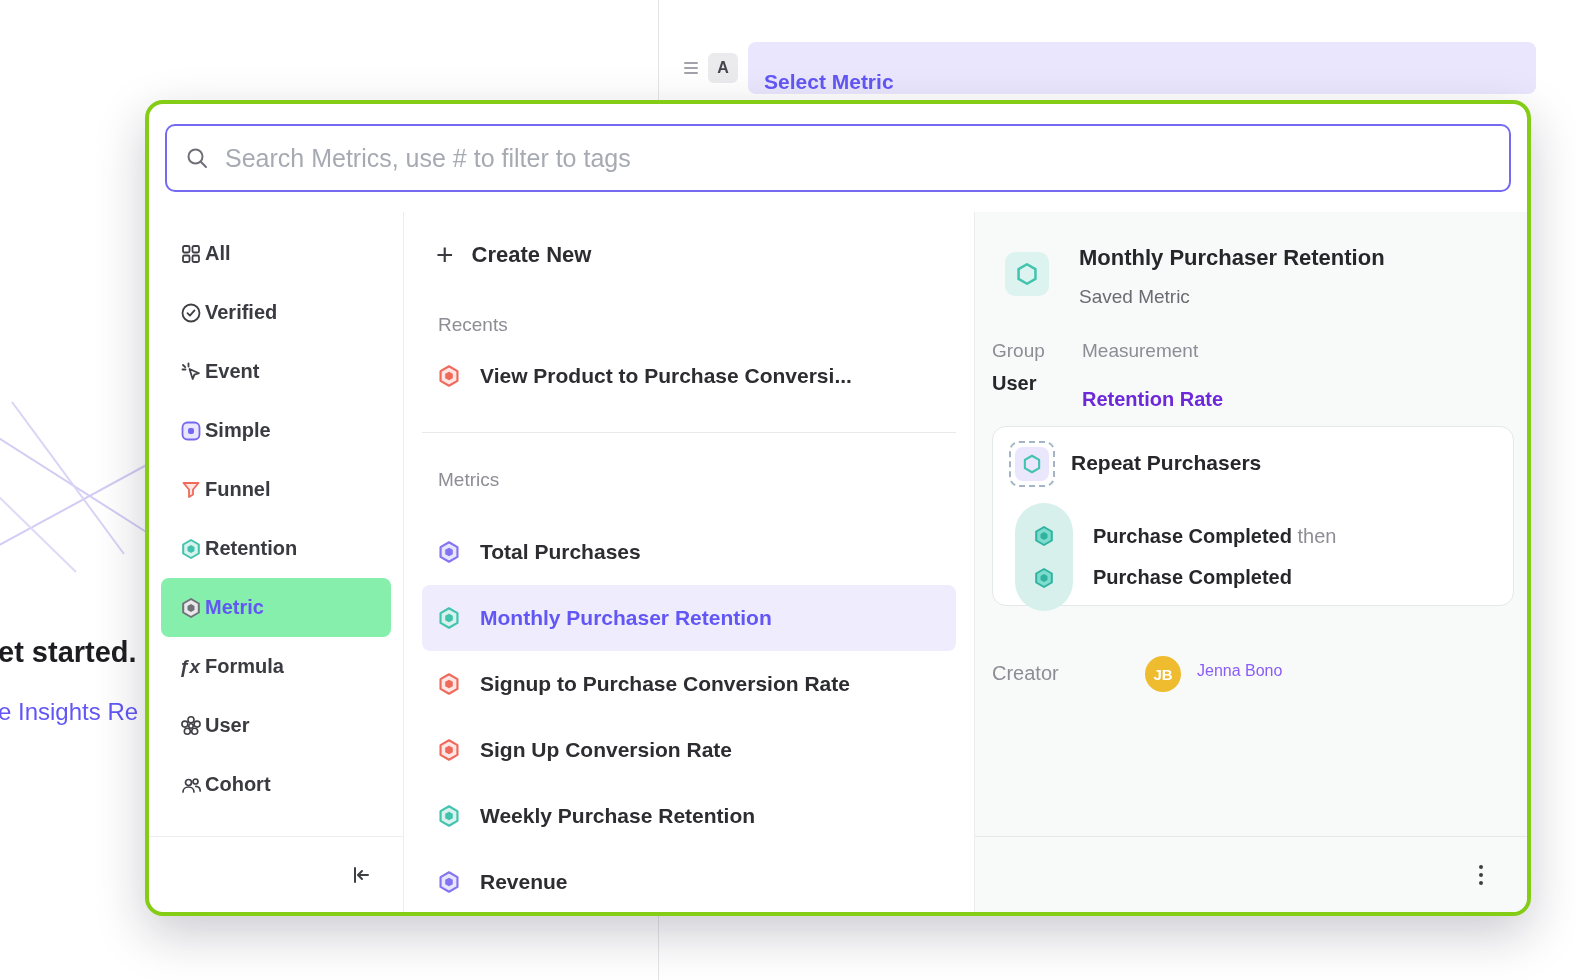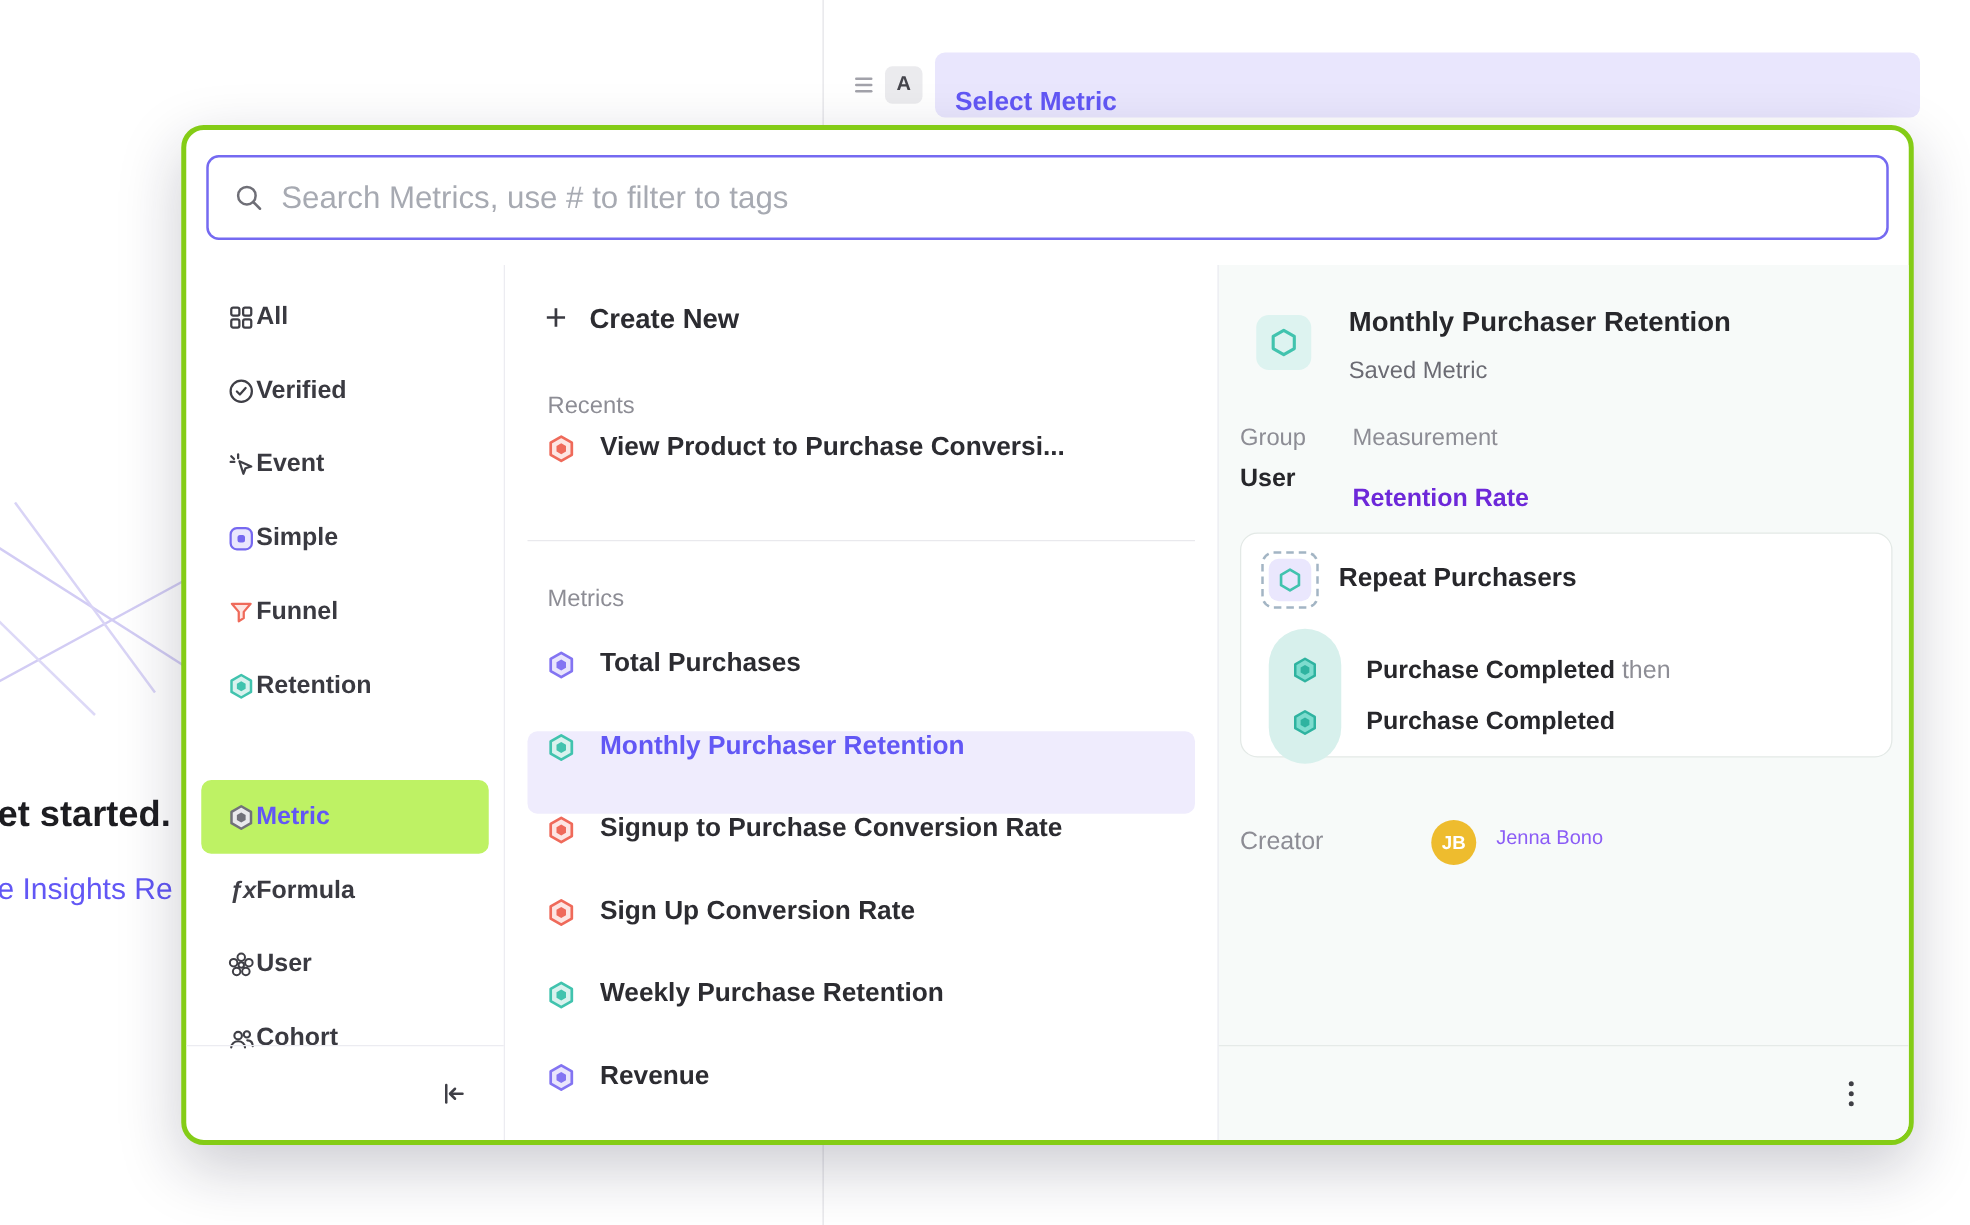--- a/index.html
+++ b/index.html
@@ -35,35 +35,35 @@
     font-family:"Liberation Sans", sans-serif; background:transparent; }
   .search-box input::placeholder { color:#a7aab2; }
 
   .content { position:absolute; top:108px; left:0; right:0; bottom:0; display:flex; }
 
   
   .cats { width:255px; border-right:1px solid #ececf1; padding-top:12px; position:relative; }
   .cat-item { height:59px; margin:0 12px; padding-left:18px; display:flex; align-items:center;
     border-radius:8px; cursor:pointer; }
   .cat-item .lbl { font-size:20px; font-weight:600; color:#3a3a41; }
-  .cat-item.selected { background:#bef264;margin-top:46px; }
+  .cat-item.selected { background:#86efac; }
   .cat-item.selected .lbl { color:#6257f5; }
-  .icn { width:26px; height:26px; display:flex; align-items:center; justify-content:flex-end; flex:0 0 auto; }
+  .icn { width:26px; height:26px; display:flex; align-items:center; justify-content:flex-start; flex:0 0 auto; }
   .fx { font-size:19px; font-weight:700; font-style:italic; color:#3f3f46; }
   .cats-footer { position:absolute; left:0; right:0; bottom:0; height:76px;
     border-top:1px solid #ececf1; display:flex; align-items:center; justify-content:flex-end;
     padding-right:28px; }
 
   
   .list { flex:1; padding:20px 18px 0 18px; position:relative; }
   .create-row { height:46px; display:flex; align-items:center; gap:18px; padding-left:14px; cursor:pointer; }
   .plus { font-size:30px; font-weight:400; color:#3a3a41; line-height:1; }
   .create-lbl { font-size:22px; font-weight:700; color:#2c2c31; }
   .sect-lbl { font-size:19px; font-weight:500; color:#8d8d95; margin:36px 0 0 16px; }
-  .m-row { height:62px; display:flex; align-items:flex-start; gap:18px; padding-left:14px;
+  .m-row { height:62px; display:flex; align-items:center; gap:18px; padding-left:14px;
     border-radius:8px; cursor:pointer; }
   .m-row .lbl { font-size:21px; font-weight:600; color:#2c2c31; white-space:nowrap; overflow:hidden; text-overflow:ellipsis; }
   .m-row.selected { background:#efecfd; }
   .m-row.selected .lbl { color:#6257f5; }
   .recent-row { margin-top:10px; height:60px; }
   .list-divider { height:1px; background:#e9e9ed; margin:26px 0 0 0; }
   .metric-rows { margin-top:28px; }
   .metric-rows .m-row { height:66px; }
   .hex { width:26px; height:26px; display:block; }
   .hex.purple { --hm:#8374f2; --hl:#e9e5fc; }

